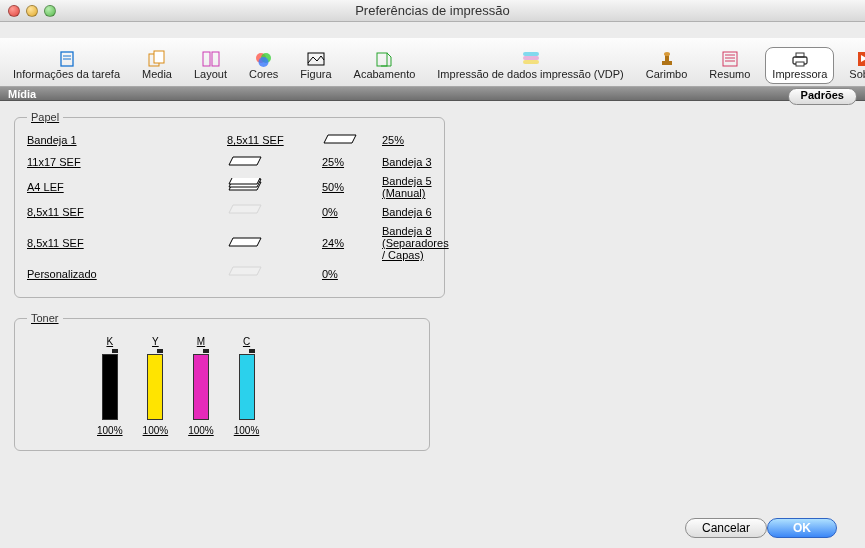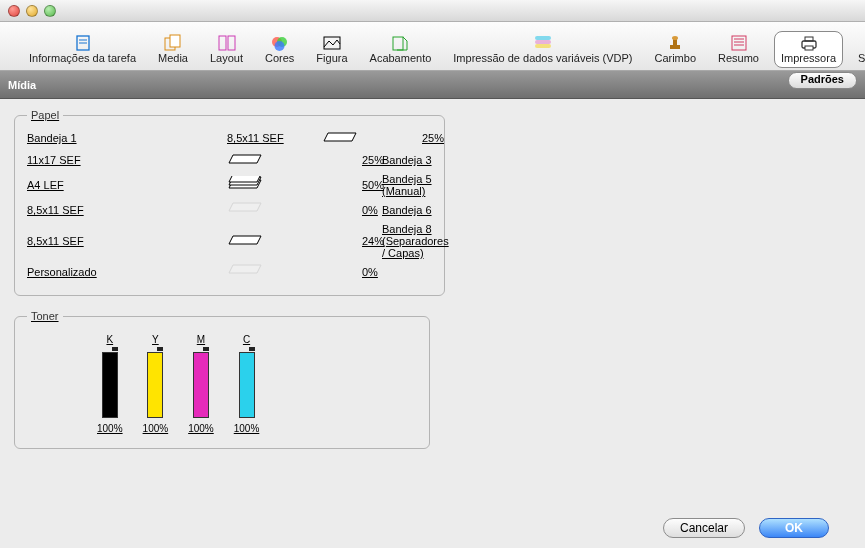--- a/index.html
+++ b/index.html
@@ -39,23 +39,24 @@
     font-size: 13px; color: #333;
     pointer-events: none;
   }
 
   
   .toolbar {
     background: linear-gradient(#fdfdfd, #e6e6e6);
     border-bottom: 1px solid #a8a8a8;
     display: flex;
     align-items: flex-end;
-    padding: 4px 6px 2px 22px;
+    padding: 4px 6px 2px 6px;
     gap: 8px;
     height: 49px;
+    margin-top: 16px;
   }
   .tb-item {
     display: flex;
     flex-direction: column;
     align-items: center;
     justify-content: flex-end;
     padding: 2px 6px 3px 6px;
     border: 1px solid transparent;
     font-size: 11px;
     color: #222;
@@ -68,21 +69,21 @@
     border-radius: 8px;
     text-align: center;
   }
   .tb-icon {
     width: 22px; height: 18px;
     display: flex; align-items: center; justify-content: center;
   }
 
   
   .section-bar {
-    height: 28px;
+    height: 14px;
     background: linear-gradient(#9a9a9a, #6f6f6f);
     color: #fff;
     display: flex;
     align-items: center;
     padding: 0 8px;
     font-weight: bold;
     border-bottom: 1px solid #555;
     position: relative;
   }
   .section-bar .defaults-btn {
@@ -118,21 +119,21 @@
     font-size: 11px;
   }
 
   .paper-grid {
     display: grid;
     grid-template-columns: 200px 95px 60px 50px;
     row-gap: 4px;
     align-items: center;
     font-size: 11px;
   }
-  .paper-grid .pct { text-align: left; margin-left: 40px; }
+  .paper-grid .pct { text-align: left; }
   .tray-icon svg { display: block; }
   .paper-wrap { width: 400px; }
 
   .toner-wrap { width: 416px; }
   .toner-row { display: flex; gap: 20px; padding: 4px 0 0 70px; }
   .toner {
     display: flex; flex-direction: column; align-items: center;
     font-size: 10px;
   }
   .toner .lbl { margin-bottom: 2px; }
@@ -153,22 +154,22 @@
   .toner .val { margin-top: 5px; }
 
   
   .footer {
     position: absolute;
     bottom: 0; left: 0; right: 0;
     height: 40px;
     display: flex;
     justify-content: flex-end;
     align-items: center;
-    padding-right: 36px;
-    gap: 14px;
+    padding-right: 28px;
+    gap: 0;
     background: #ececec;
   }
   .btn {
     min-width: 70px; height: 20px;
     border-radius: 10px;
     border: 1px solid #8c8c8c;
     background: linear-gradient(#fdfdfd, #dedede);
     font-size: 12px;
     padding: 0 16px;
     display: flex; align-items: center; justify-content: center;
@@ -183,20 +184,21 @@
 </style>
 </head>
 <body>
 
 <div class="titlebar">
   <div class="traffic-lights">
     <div class="tl red"></div>
     <div class="tl yel"></div>
     <div class="tl grn"></div>
   </div>
+  <div class="title">Preferências de impressão</div>
 </div>
 
 <div class="toolbar" id="toolbar">
     <div class="tb-item">
       <div class="tb-icon">
         <svg width="22" height="18" viewBox="0 0 22 18">
           <rect x="5" y="2" width="12" height="14" fill="none" stroke="#1874d1" stroke-width="1.3"></rect>
           <line x1="7" y1="6" x2="15" y2="6" stroke="#1874d1"></line>
           <line x1="7" y1="9" x2="15" y2="9" stroke="#1874d1"></line>
         </svg>
@@ -250,21 +252,21 @@
       <span>Acabamento</span>
     </div>
     <div class="tb-item">
       <div class="tb-icon">
         <svg width="22" height="18" viewBox="0 0 22 18">
           <rect x="3" y="6" width="16" height="4" rx="2" fill="#d33aad" opacity=".35"></rect>
           <rect x="3" y="10" width="16" height="4" rx="2" fill="#f5d431" opacity=".6"></rect>
           <rect x="3" y="2" width="16" height="4" rx="2" fill="#35c6e8" opacity=".6"></rect>
         </svg>
       </div>
-      <span>Impressão de dados variáveis (VDP)</span>
+      <span>Impressão de dados impressão (VDP)</span>
     </div>
     <div class="tb-item">
       <div class="tb-icon">
         <svg width="22" height="18" viewBox="0 0 22 18">
           <rect x="6" y="11" width="10" height="4" fill="#b07316"></rect>
           <rect x="9" y="5" width="4" height="6" fill="#b07316"></rect>
           <ellipse cx="11" cy="4" rx="3" ry="2" fill="#d89a3a"></ellipse>
         </svg>
       </div>
       <span>Carimbo</span>

